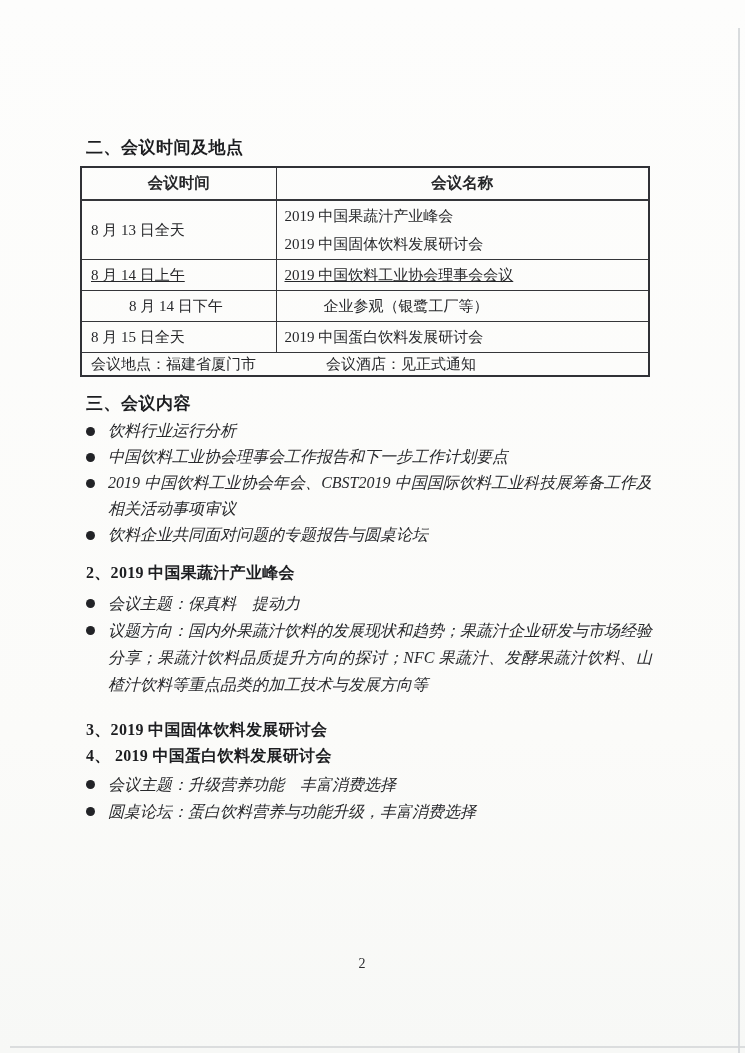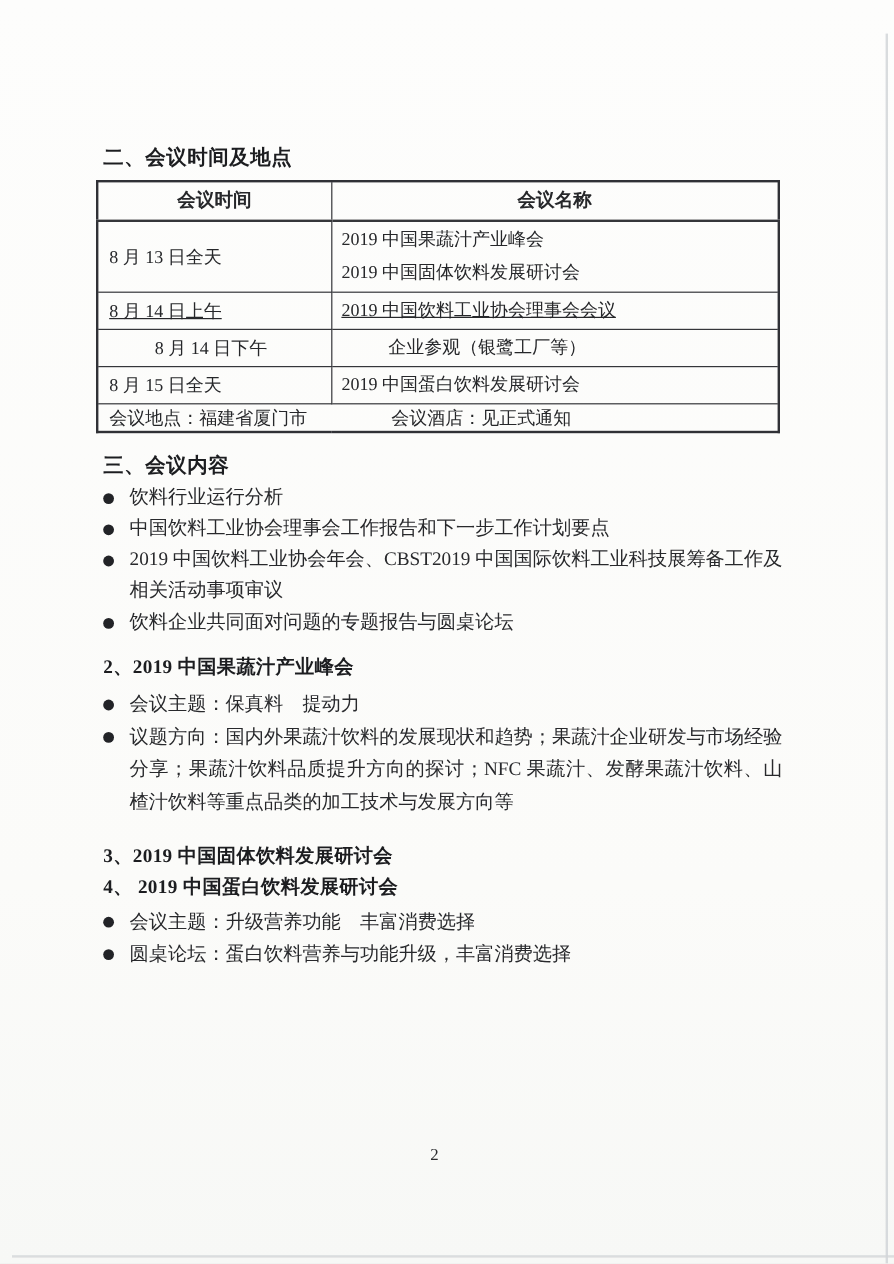--- a/index.html
+++ b/index.html
@@ -6,21 +6,21 @@
   body { width:745px; height:1053px; background:#e9eaea; font-family:"Liberation Serif", serif; }
 
   .page {
     position:relative; width:745px; height:1053px; overflow:hidden;
     background:linear-gradient(180deg,#fdfdfc 0%, #fbfbf9 70%, #f7f8f6 100%);
     color:#26272a;
   }
   .scan-right { position:absolute; top:28px; right:5px; bottom:0; width:2px; background:#ccd0d4; opacity:.75; }
   .scan-bottom { position:absolute; left:10px; right:0; bottom:5px; height:2px; background:#d3d6d8; opacity:.8; }
 
-  .content { position:absolute; left:80px; top:120px; width:572px; }
+  .content { position:absolute; left:80px; top:136px; width:572px; }
 
   h2 { font-size:17px; font-weight:bold; color:#1c1d20; margin:0 0 6px 6px; line-height:24px; letter-spacing:0.5px; }
   h2.second { margin:15px 0 0 6px; }
   h3 { font-size:16px; font-weight:bold; color:#1c1d20; line-height:23px; letter-spacing:0.3px; }
   h3.s1 { margin:12px 0 4px 6px; }
   h3.s2 { margin:13px 0 6px 6px; }
   h3.s3 { margin:20px 0 2px 6px; }
   h3.s4 { margin:3px 0 4px 6px; }
 
   table.schedule { border-collapse:collapse; width:570px; table-layout:fixed; border:2px solid #303136; }
@@ -32,21 +32,21 @@
   td.names div { line-height:28px; }
   tr.r1 td { height:56px; }
   tr.r2 td { height:28px;text-decoration:underline; }
   tr.r3 td { height:28px;padding-left:47px; }
   tr.r4 td { height:27px; }
   tr.foot td { height:20px; font-size:15px; padding-left:9px; }
   tr.foot .hotel { margin-left:70px; }
 
   ul.bullets { list-style:none; margin:2px 0 0 0; padding:0; font-size:16px; line-height:27px; color:#28292c; }
   ul.bullets.tight { line-height:26px; }
-  ul.bullets li { position:relative; padding-left:28px; margin:0; }
+  ul.bullets li { position:relative; padding-left:28px; margin:0;font-style:italic; }
   .dot { position:absolute; left:6px; top:9px; width:9px; height:9px; border-radius:50%; background:#222327; }
   .li-text { display:block; text-align:justify; }
 
   .page-number { position:absolute; left:352px; top:956px; width:20px; text-align:center; font-size:14px; color:#2a2b2e; }
 </style>
 </head>
 <body>
 
 <div class="page">
   <div class="content">

